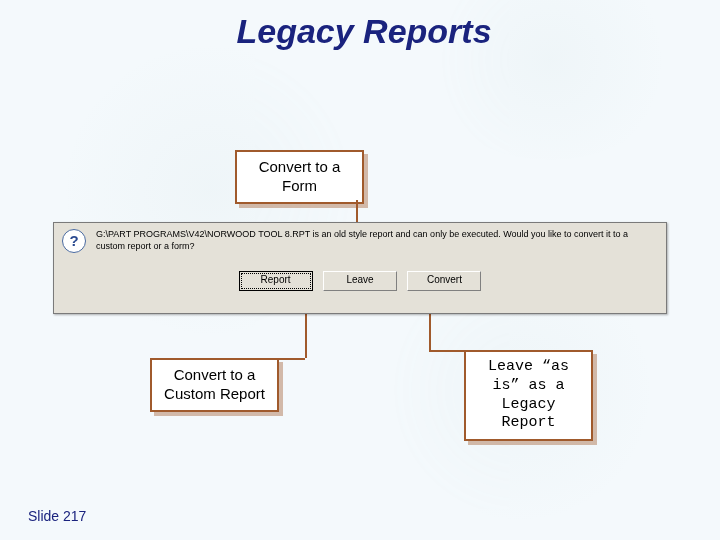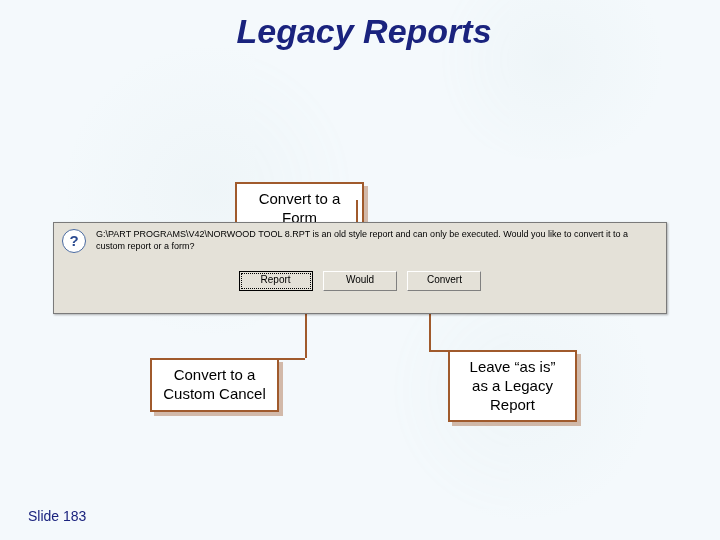--- a/index.html
+++ b/index.html
@@ -38,23 +38,23 @@
     position: absolute;
     background: #ffffff;
     border: 2px solid #a05a2c;
     padding: 6px 10px;
     font-size: 15px;
     text-align: center;
     color: #000;
     line-height: 1.25;
     box-shadow: 4px 4px 0 rgba(160,90,44,0.4);
   }
-  .callout-top    { top: 150px; left: 235px; width: 105px; margin-top: 32px; }
+  .callout-top    { top: 150px; left: 235px; width: 105px; }
   .callout-left   { top: 358px; left: 150px; width: 105px; }
-  .callout-right  { top: 350px; left: 448px; width: 105px; }
+  .callout-right  { top: 350px; left: 464px; width: 105px; font-family: Liberation Mono, monospace; }
 
   .conn {
     position: absolute;
     width: 2px;
     background: #a05a2c;
   }
   .conn-top   { left: 356px; top: 200px; height: 85px; }
   .conn-left  { left: 305px; top: 300px; height: 58px; }
   .conn-right { left: 429px; top: 300px; height: 50px; }
   .conn-left-h { position:absolute; top:358px; left:205px; width:100px; height:2px; background:#a05a2c; }
@@ -156,34 +156,34 @@
 
 <div class="bg-watermark">
   <div class="shape" style="top:40px;left:60px;width:300px;height:300px;"></div>
   <div class="shape" style="top:260px;left:380px;width:280px;height:260px;"></div>
   <div class="shape" style="top:-40px;left:420px;width:260px;height:200px;"></div>
 </div>
 
 <div class="title">Legacy Reports</div>
 
 <div class="callout callout-top">Convert to a Form</div>
-<div class="callout callout-left">Convert to a Custom Cancel</div>
+<div class="callout callout-left">Convert to a Custom Report</div>
 <div class="callout callout-right">Leave “as is” as a Legacy Report</div>
 
 <div class="conn conn-top"></div>
 <div class="conn conn-left"></div>
 <div class="conn conn-right"></div>
 <div class="conn-left-h"></div>
 <div class="conn-right-h"></div>
 
 <div class="dialog">
   <div class="dlg-body">
     <div class="qmark">?</div>
     <div class="dlg-msg">G:\PART PROGRAMS\V42\NORWOOD TOOL 8.RPT is an old style report and can only be executed. Would you like to convert it to a custom report or a form?</div>
   </div>
   <div class="dlg-buttons">
     <span class="btn default">Report</span>
-    <span class="btn">Would</span>
+    <span class="btn">Leave</span>
     <span class="btn">Convert</span>
   </div>
 </div>
 
-<div class="footer">Slide 183</div>
+<div class="footer">Slide 217</div>
 
 </body></html>

